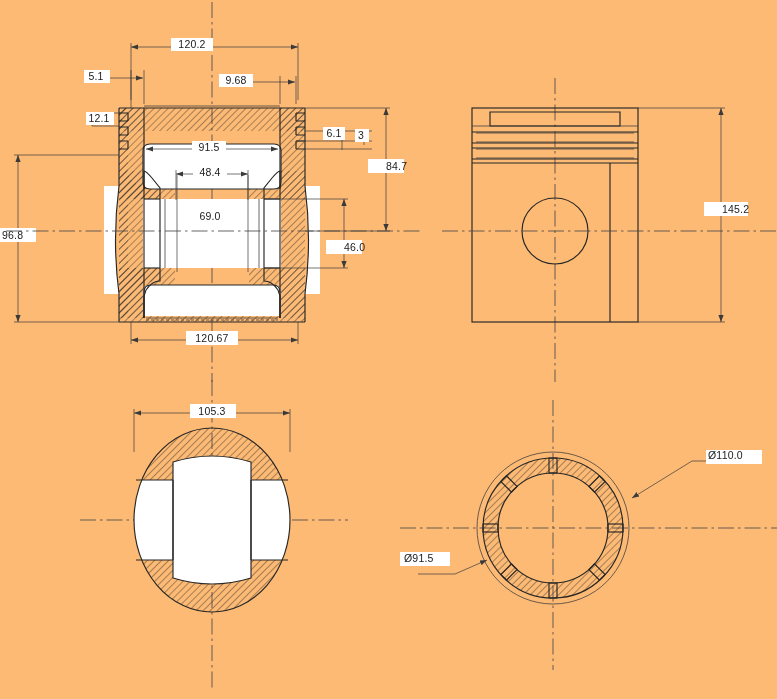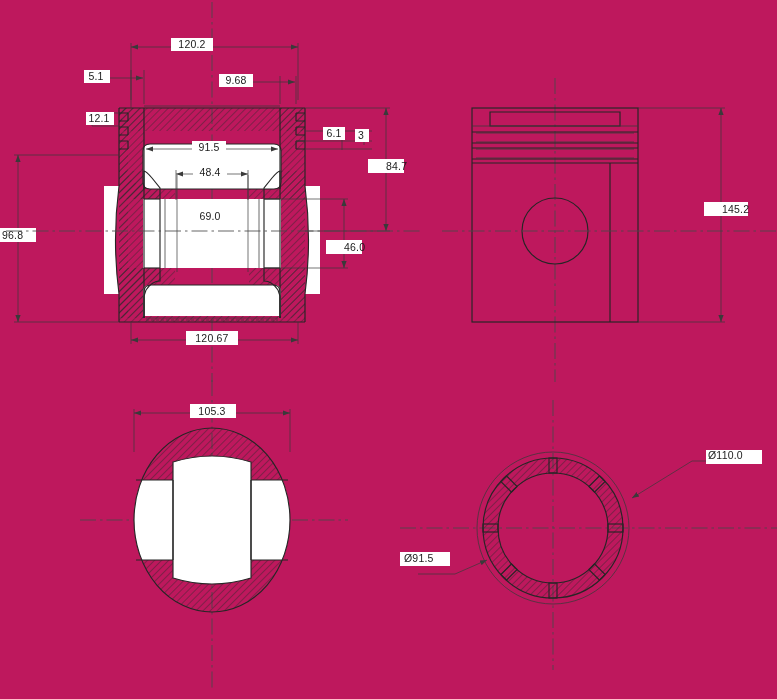--- a/index.html
+++ b/index.html
@@ -7,21 +7,21 @@
     padding: 0;
     background: #ffffff;
   }
   body {
     font-family: "Liberation Sans", sans-serif;
   }
   #sheet {
     position: relative;
     width: 777px;
     height: 699px;
-    background: #be185d;
+    background: #fdba74;
     overflow: hidden;
   }
   svg#drawing {
     display: block;
     width: 777px;
     height: 699px;
   }
   .outline {
     fill: none;
     stroke: #262626;

